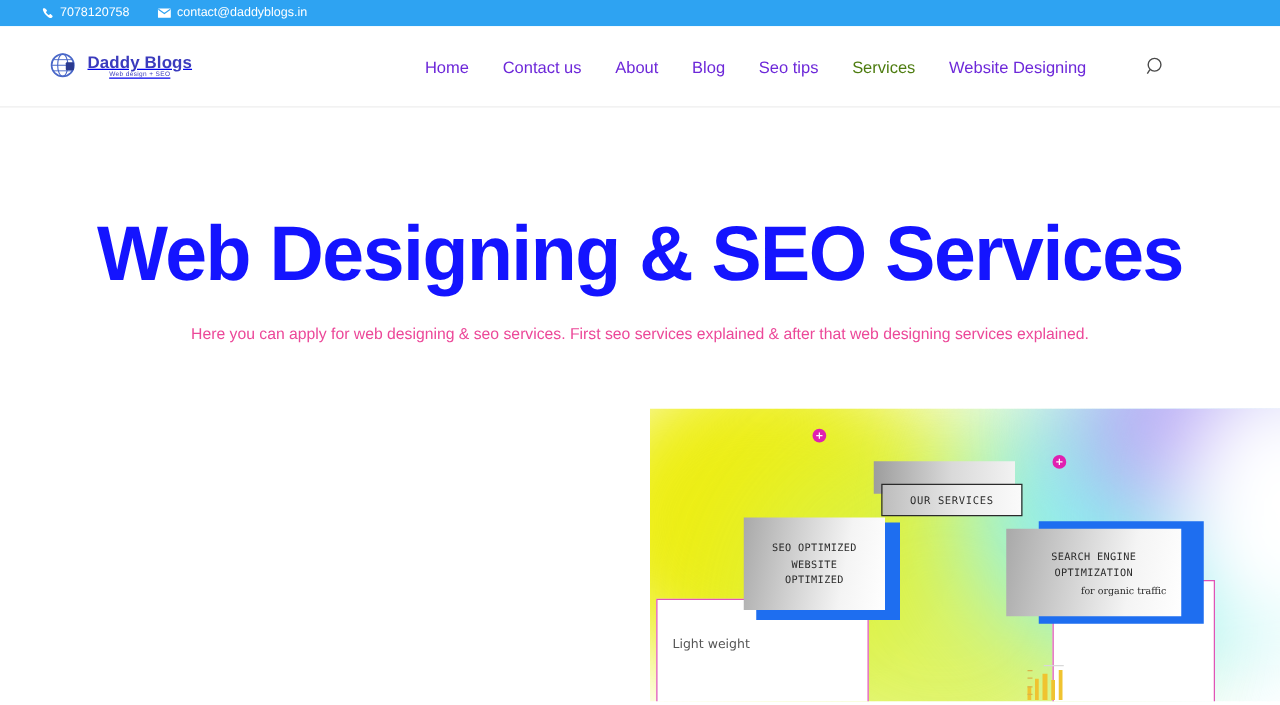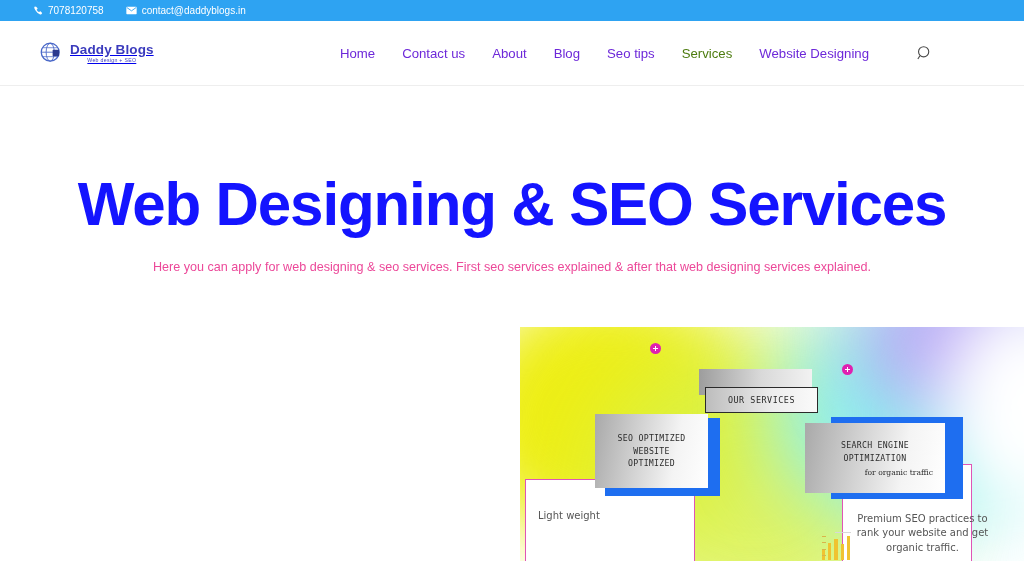--- a/index.html
+++ b/index.html
@@ -346,23 +346,20 @@
     <div class="blob blob-violet"></div>
     <div class="blob blob-white-r"></div>
 
     <div class="pink-frame pink-frame-l"></div>
     <div class="pink-frame pink-frame-r"></div>
 
     <div class="panel-text panel-text-l">
       <div class="first">Light weight</div>
     </div>
 
-    <div class="panel-text panel-text-r">
-      <div>Premium SEO practices to rank your website and get organic traffic.</div>
-    </div>
 
     <div class="mini-chart">
       <div class="mini-tick"></div>
       <div class="axis">
           <i></i>
           <i></i>
           <i></i>
           <i></i>
         </div>
     <div class="bar" style="height: 10.8px; background: rgb(240, 195, 48);"></div>

